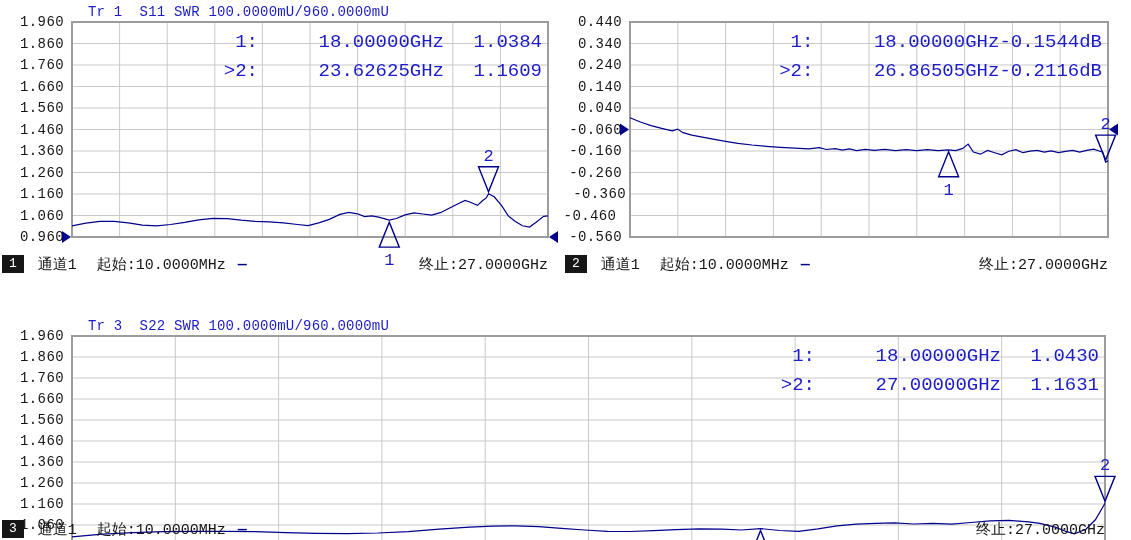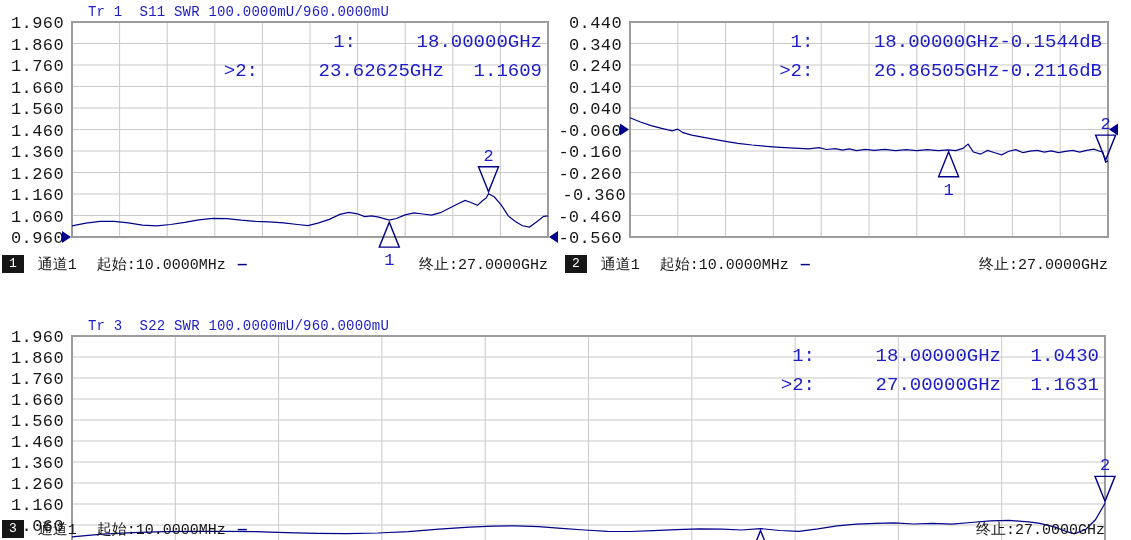--- a/index.html
+++ b/index.html
@@ -1,20 +1,20 @@
 <!DOCTYPE html>
 <html><head>
 <meta charset="utf-8">
 <style>
   html,body{margin:0;padding:0;background:#ffffff;}
   #screen{position:relative;width:1131px;height:540px;background:#ffffff;overflow:hidden;
           font-family:"Liberation Mono","DejaVu Sans Mono",monospace;}
   .panel{position:absolute;}
   .panel-title{position:absolute;font-size:14px;color:#1c1cc8;white-space:pre;letter-spacing:.2px;z-index:4;}
-  .ytick{position:absolute;text-align:right;font-size:17px;color:#161616;letter-spacing:.4px;}
+  .ytick{position:absolute;text-align:right;font-size:14px;color:#161616;letter-spacing:.4px;}
   .plot-svg{position:absolute;overflow:visible;}
   .readout{position:absolute;display:flex;flex-direction:column;align-items:flex-end;z-index:3;}
   .ro-line{display:flex;font-size:19px;color:#1c1cc8;line-height:29px;white-space:pre;}
   .ro-label{min-width:46px;text-align:right;}
   .ro-freq{min-width:186px;text-align:right;}
   .ro-value{min-width:98px;text-align:right;}
   .status{position:absolute;display:flex;align-items:center;font-size:15px;color:#161616;height:20px;
           font-family:"Liberation Mono","DejaVu Sans Mono","DejaVu Sans",sans-serif;}
   .badge{background:#161616;color:#ffffff;font-size:13px;line-height:16px;padding:1px 7px;margin-right:14px;}
   .ch{margin-right:20px;}
@@ -35,21 +35,21 @@
         <div class="ytick" style="top: 78.5px; left: 0px; width: 64px;">1.660</div>
         <div class="ytick" style="top: 100px; left: 0px; width: 64px;">1.560</div>
         <div class="ytick" style="top: 121.5px; left: 0px; width: 64px;">1.460</div>
         <div class="ytick" style="top: 143px; left: 0px; width: 64px;">1.360</div>
         <div class="ytick" style="top: 164.5px; left: 0px; width: 64px;">1.260</div>
         <div class="ytick" style="top: 186px; left: 0px; width: 64px;">1.160</div>
         <div class="ytick" style="top: 207.5px; left: 0px; width: 64px;">1.060</div>
         <div class="ytick" style="top: 229px; left: 0px; width: 64px;">0.960</div>
       </div>
     <div class="readout" style="right: 16px; top: 28px;">
-        <div class="ro-line"><span class="ro-label">1:</span><span class="ro-freq">18.00000GHz</span></div>
+        <div class="ro-line"><span class="ro-label">1:</span><span class="ro-freq">18.00000GHz</span><span class="ro-value">1.0384</span></div>
         <div class="ro-line"><span class="ro-label">&gt;2:</span><span class="ro-freq">23.62625GHz</span><span class="ro-value">1.1609</span></div>
       </div>
   <svg width="476" height="215" class="plot-svg" style="left: 72px; top: 22px;">
         <line x1="47.6" y1="0" x2="47.6" y2="215" stroke="#c9c9c9" stroke-width="1"></line>
         <line x1="0" y1="21.5" x2="476" y2="21.5" stroke="#c9c9c9" stroke-width="1"></line>
         <line x1="95.2" y1="0" x2="95.2" y2="215" stroke="#c9c9c9" stroke-width="1"></line>
         <line x1="0" y1="43" x2="476" y2="43" stroke="#c9c9c9" stroke-width="1"></line>
         <line x1="142.8" y1="0" x2="142.8" y2="215" stroke="#c9c9c9" stroke-width="1"></line>
         <line x1="0" y1="64.5" x2="476" y2="64.5" stroke="#c9c9c9" stroke-width="1"></line>
         <line x1="190.4" y1="0" x2="190.4" y2="215" stroke="#c9c9c9" stroke-width="1"></line>

